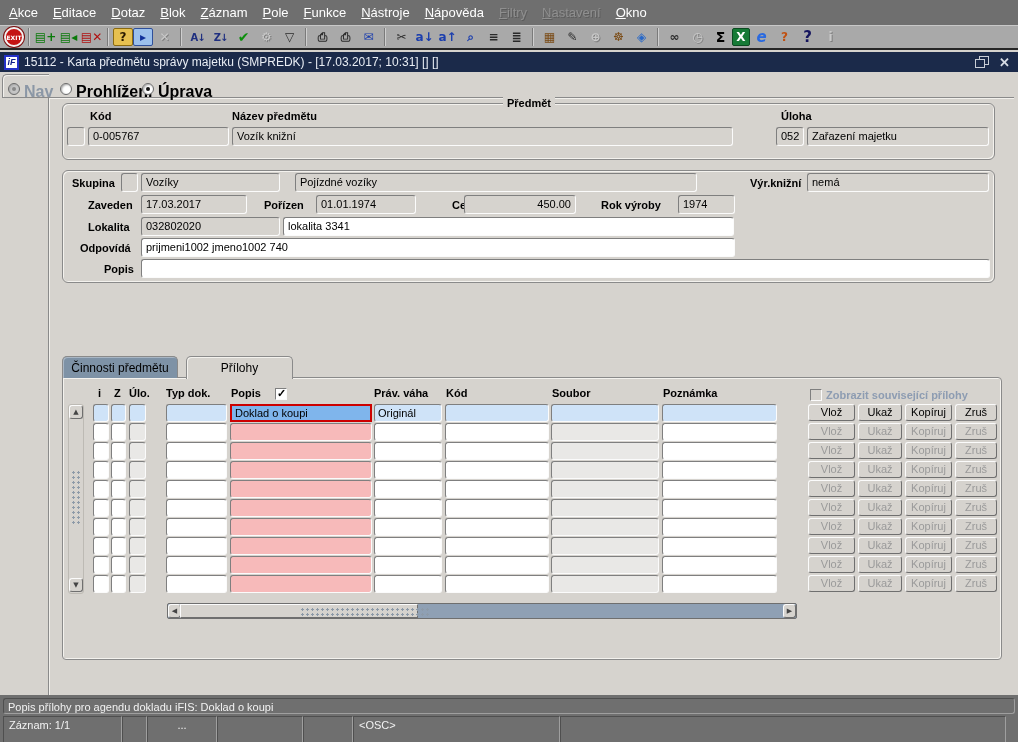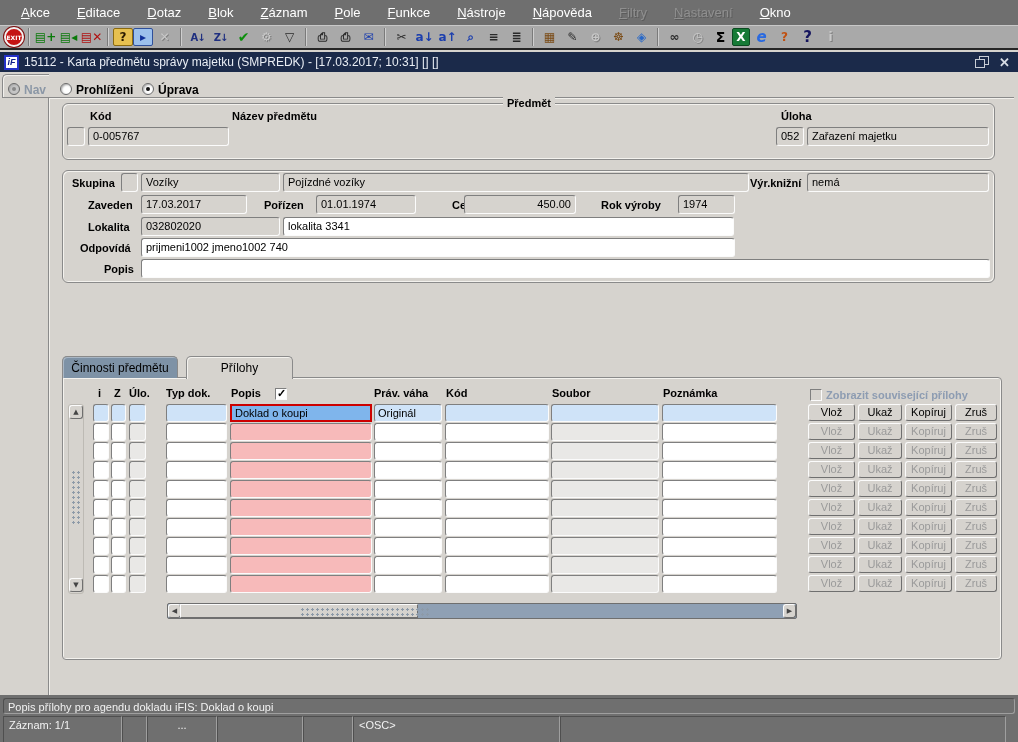--- a/index.html
+++ b/index.html
@@ -2,21 +2,21 @@
 <html><head>
 <meta charset="utf-8">
 <style>
   html,body{margin:0;padding:0;background:#4a4a4a;}
   *{box-sizing:border-box;}
   .app{position:relative;width:1018px;height:742px;background:#d6d3ce;overflow:hidden;
        font-family:"Liberation Sans",sans-serif;}
   
   .menubar{position:absolute;left:0;top:0;width:1018px;height:25px;background:#6f6f6f;
            display:flex;align-items:center;gap:15px;padding-left:9px;}
-  .mi{display:inline-block;color:#ffffff;font-size:13px;cursor:default;margin-left:12px;}
+  .mi{display:inline-block;color:#ffffff;font-size:13px;cursor:default;}
   .mi::first-letter{text-decoration:underline;}
   .mi.dis{color:#8f8f8f;text-shadow:1px 1px 0 #5c5c5c;}
   
   .toolbar{position:absolute;left:0;top:25px;width:1018px;height:25px;background:#a9a9a9;
            border-top:1px solid #c8c8c8;border-bottom:2px solid #262626;
            display:flex;align-items:center;padding-left:4px;}
   .tbi{display:inline-flex;align-items:center;justify-content:center;width:23px;height:20px;
        font-family:"DejaVu Sans",sans-serif;font-size:12px;font-weight:600;border-radius:2px;
        flex:0 0 auto;cursor:default;}
   .tsep{display:inline-block;width:2px;height:18px;margin:0 4px;border-left:1px solid #7a7a7a;
@@ -57,21 +57,21 @@
   .navtab{position:absolute;left:2px;top:74px;width:47px;height:24px;
           border:1px solid #8a8a8a;border-right:none;border-radius:5px 0 0 0;
           box-shadow:inset 1px 1px 0 #f2f0ec;}
   .rad{position:absolute;width:12px;height:12px;border-radius:50%;background:#fff;
        border:1px solid #6a6a6a;box-shadow:inset 1px 1px 2px #a9a9a9;}
   .rad.sel::after{content:"";position:absolute;left:3px;top:3px;width:4px;height:4px;
                   background:#111;border-radius:50%;}
   .rad.dis{background:#c6c6c6;}
   .rad.dis::after{content:"";position:absolute;left:3px;top:3px;width:4px;height:4px;
                   background:#888;border-radius:50%;}
-  .radlbl{position:absolute;font-size:12px;font-weight:bold;color:#000;}
+  .radlbl{position:absolute;font-size:16px;font-weight:bold;color:#000;}
   .navlbl{color:#8b97a6;}
   
   .grp{position:absolute;border:1px solid #8a8a8a;border-radius:6px;
        box-shadow:inset 1px 1px 0 #f4f2ee, inset -1px -1px 0 #f4f2ee;}
   .gleg{position:absolute;font-size:11px;font-weight:bold;background:#d6d3ce;padding:0 4px;color:#000;}
   .lbl{position:absolute;font-size:11px;font-weight:bold;color:#000;white-space:nowrap;}
   .fld{position:absolute;height:19px;background:#d6d3ce;border:1px solid;
        border-color:#7f7f7f #fbfbfb #fbfbfb #7f7f7f;border-radius:3px;
        font-size:11px;line-height:15px;color:#000;padding:1px 4px 0;white-space:nowrap;overflow:hidden;}
   .fld.white{background:#fff;}
@@ -214,28 +214,29 @@
   <span class="rad sel" style="left:142px;top:83px"></span>
   <span class="radlbl" style="left:158px;top:83px">Úprava</span>
 
   <div class="grp" style="left:62px;top:103px;width:933px;height:57px"></div>
   <span class="gleg" style="left:503px;top:97px">Předmět</span>
   <span class="lbl" style="left:90px;top:110px">Kód</span>
   <span class="lbl" style="left:232px;top:110px">Název předmětu</span>
   <span class="lbl" style="left:781px;top:110px">Úloha</span>
   <span class="fld" style="left:67px;top:127px;width:18px"></span>
   <span class="fld" style="left:88px;top:127px;width:141px">0-005767</span>
+  <span class="fld" style="left:232px;top:127px;width:501px">Vozík knižní</span>
   <span class="fld" style="left:776px;top:127px;width:28px">052</span>
   <span class="fld" style="left:807px;top:127px;width:182px">Zařazení majetku</span>
 
   <div class="grp" style="left:62px;top:170px;width:933px;height:113px"></div>
   <span class="lbl" style="left:72px;top:177px">Skupina</span>
   <span class="fld" style="left:121px;top:173px;width:17px"></span>
   <span class="fld" style="left:141px;top:173px;width:139px">Vozíky</span>
-  <span class="fld" style="left:283px;top:173px;width:466px">Pojízdné vozíky</span>
+  <span class="fld" style="left:295px;top:173px;width:402px">Pojízdné vozíky</span>
   <span class="lbl" style="left:750px;top:177px">Výr.knižní</span>
   <span class="fld" style="left:807px;top:173px;width:182px">nemá</span>
 
   <span class="lbl" style="left:88px;top:199px">Zaveden</span>
   <span class="fld" style="left:141px;top:195px;width:106px">17.03.2017</span>
   <span class="lbl" style="left:264px;top:199px">Pořízen</span>
   <span class="fld" style="left:316px;top:195px;width:100px">01.01.1974</span>
   <span class="lbl" style="left:452px;top:199px">Cena</span>
   <span class="fld ra" style="left:464px;top:195px;width:112px">450.00</span>
   <span class="lbl" style="left:601px;top:199px">Rok výroby</span>

